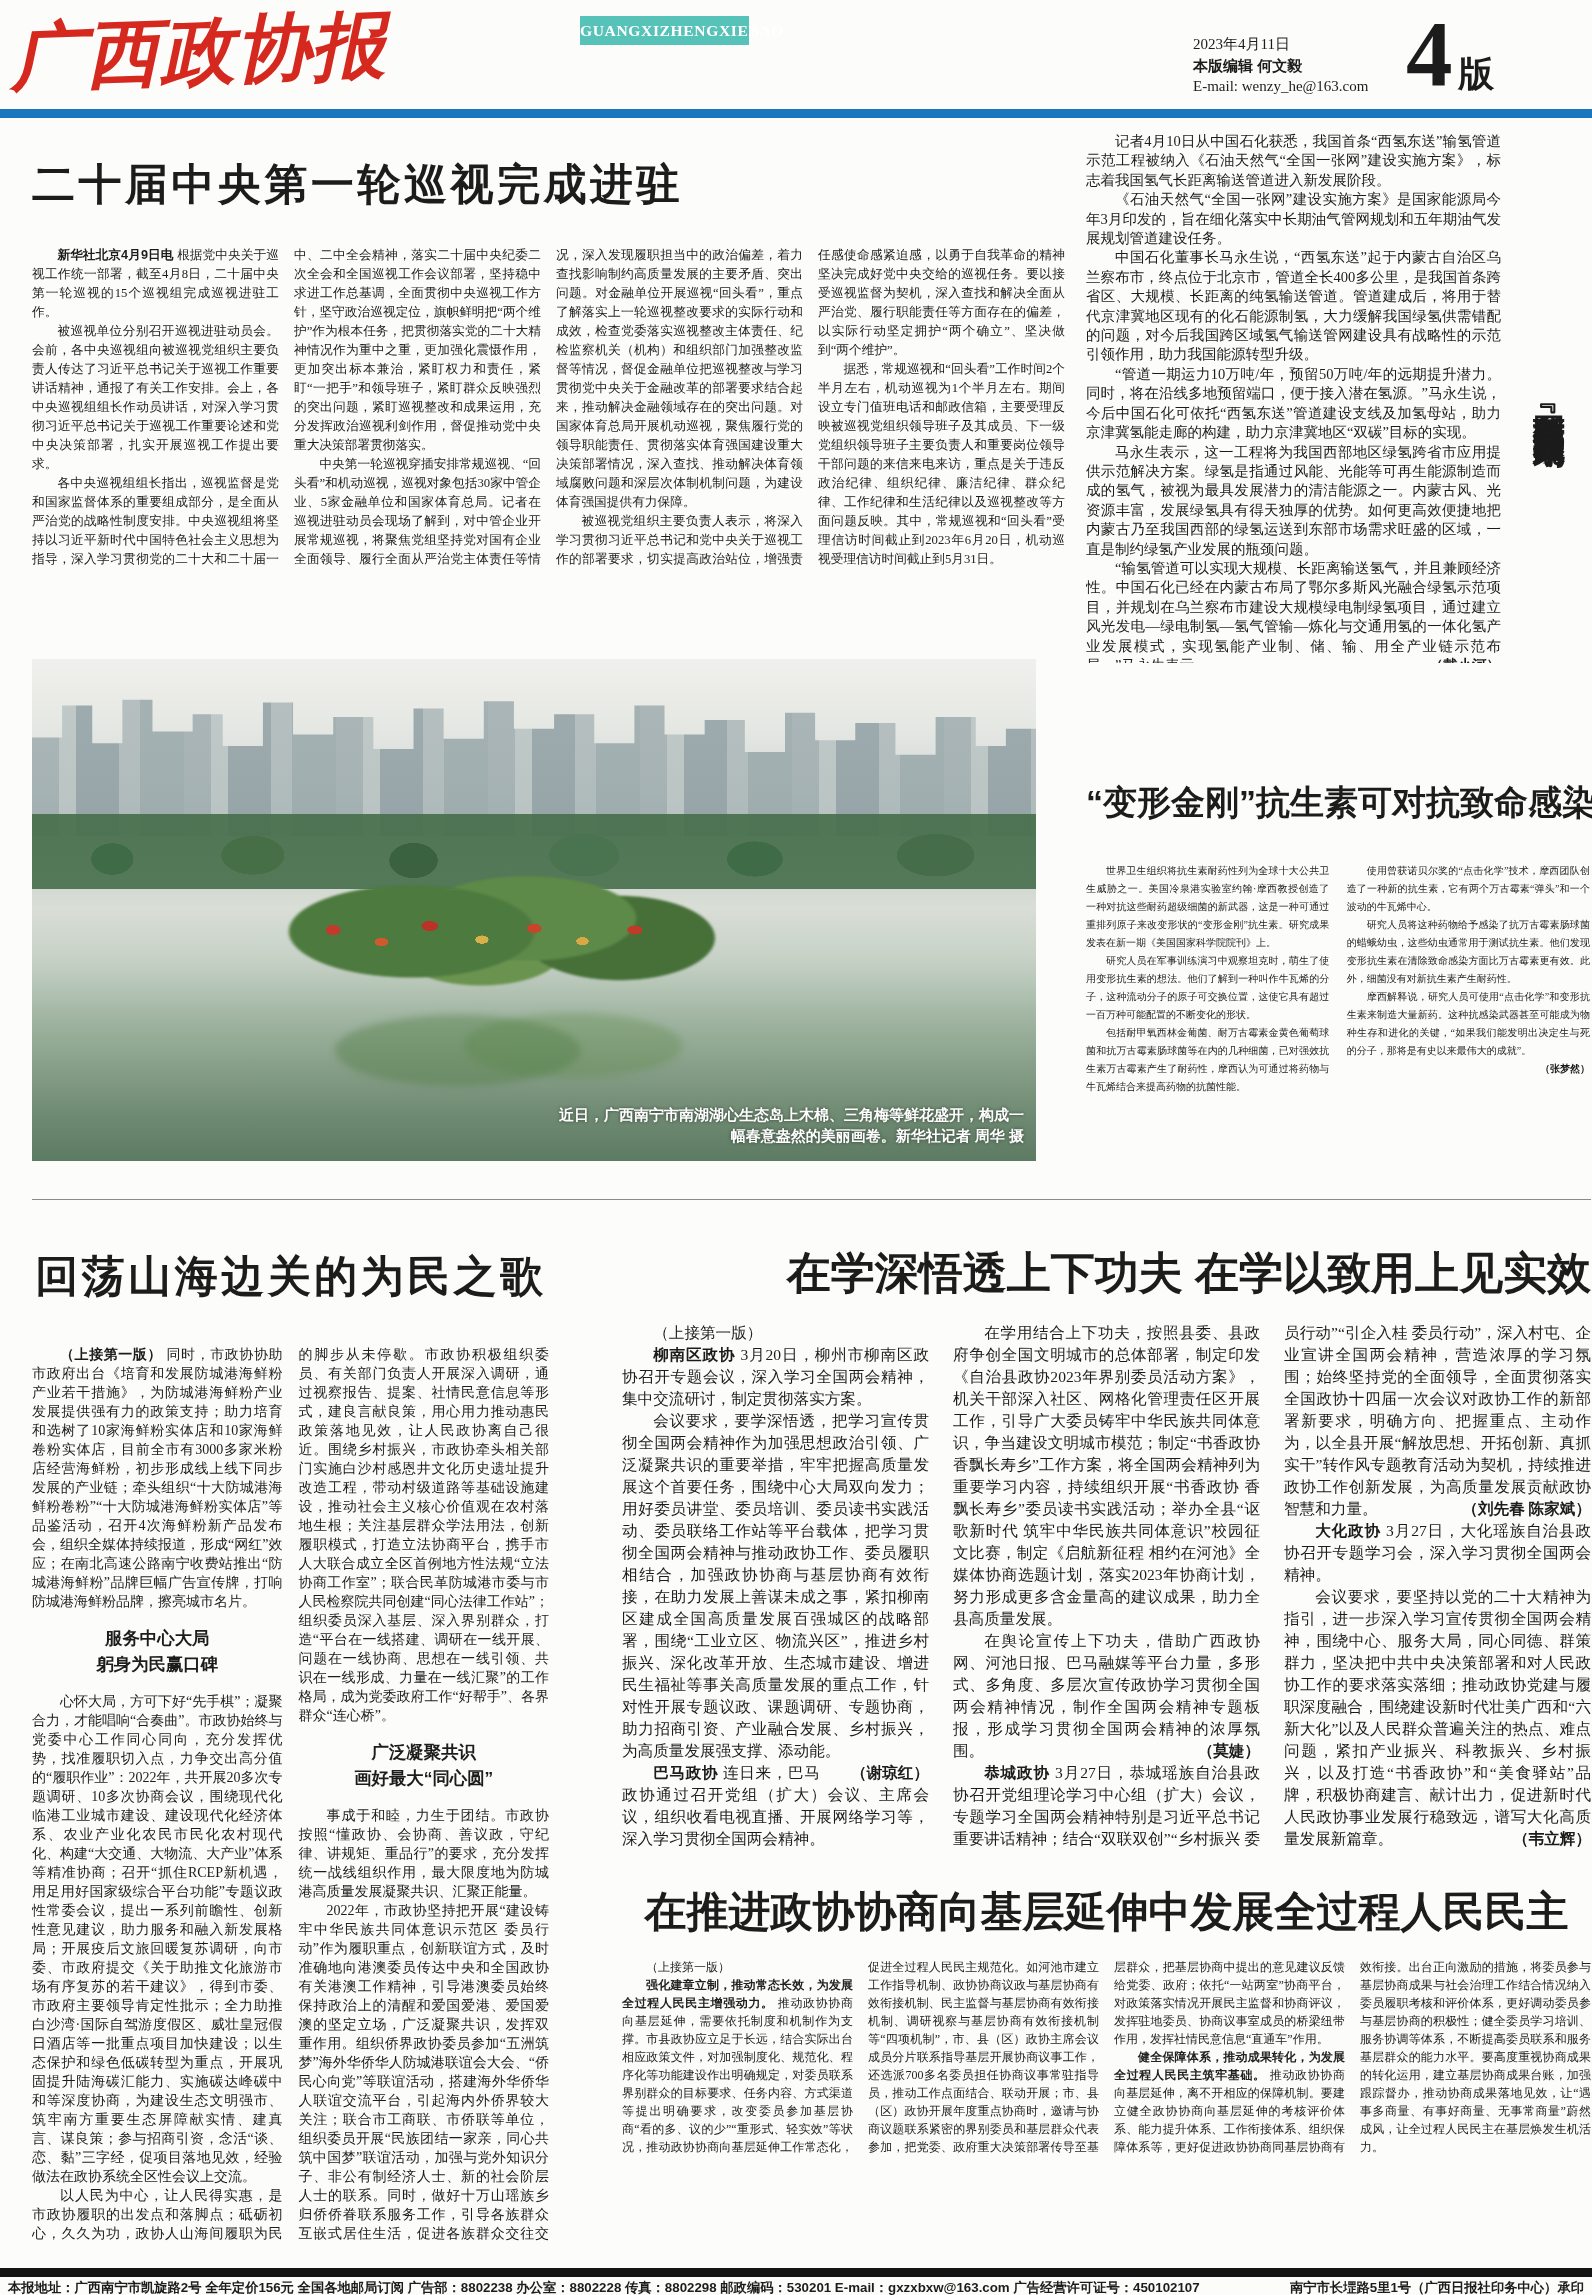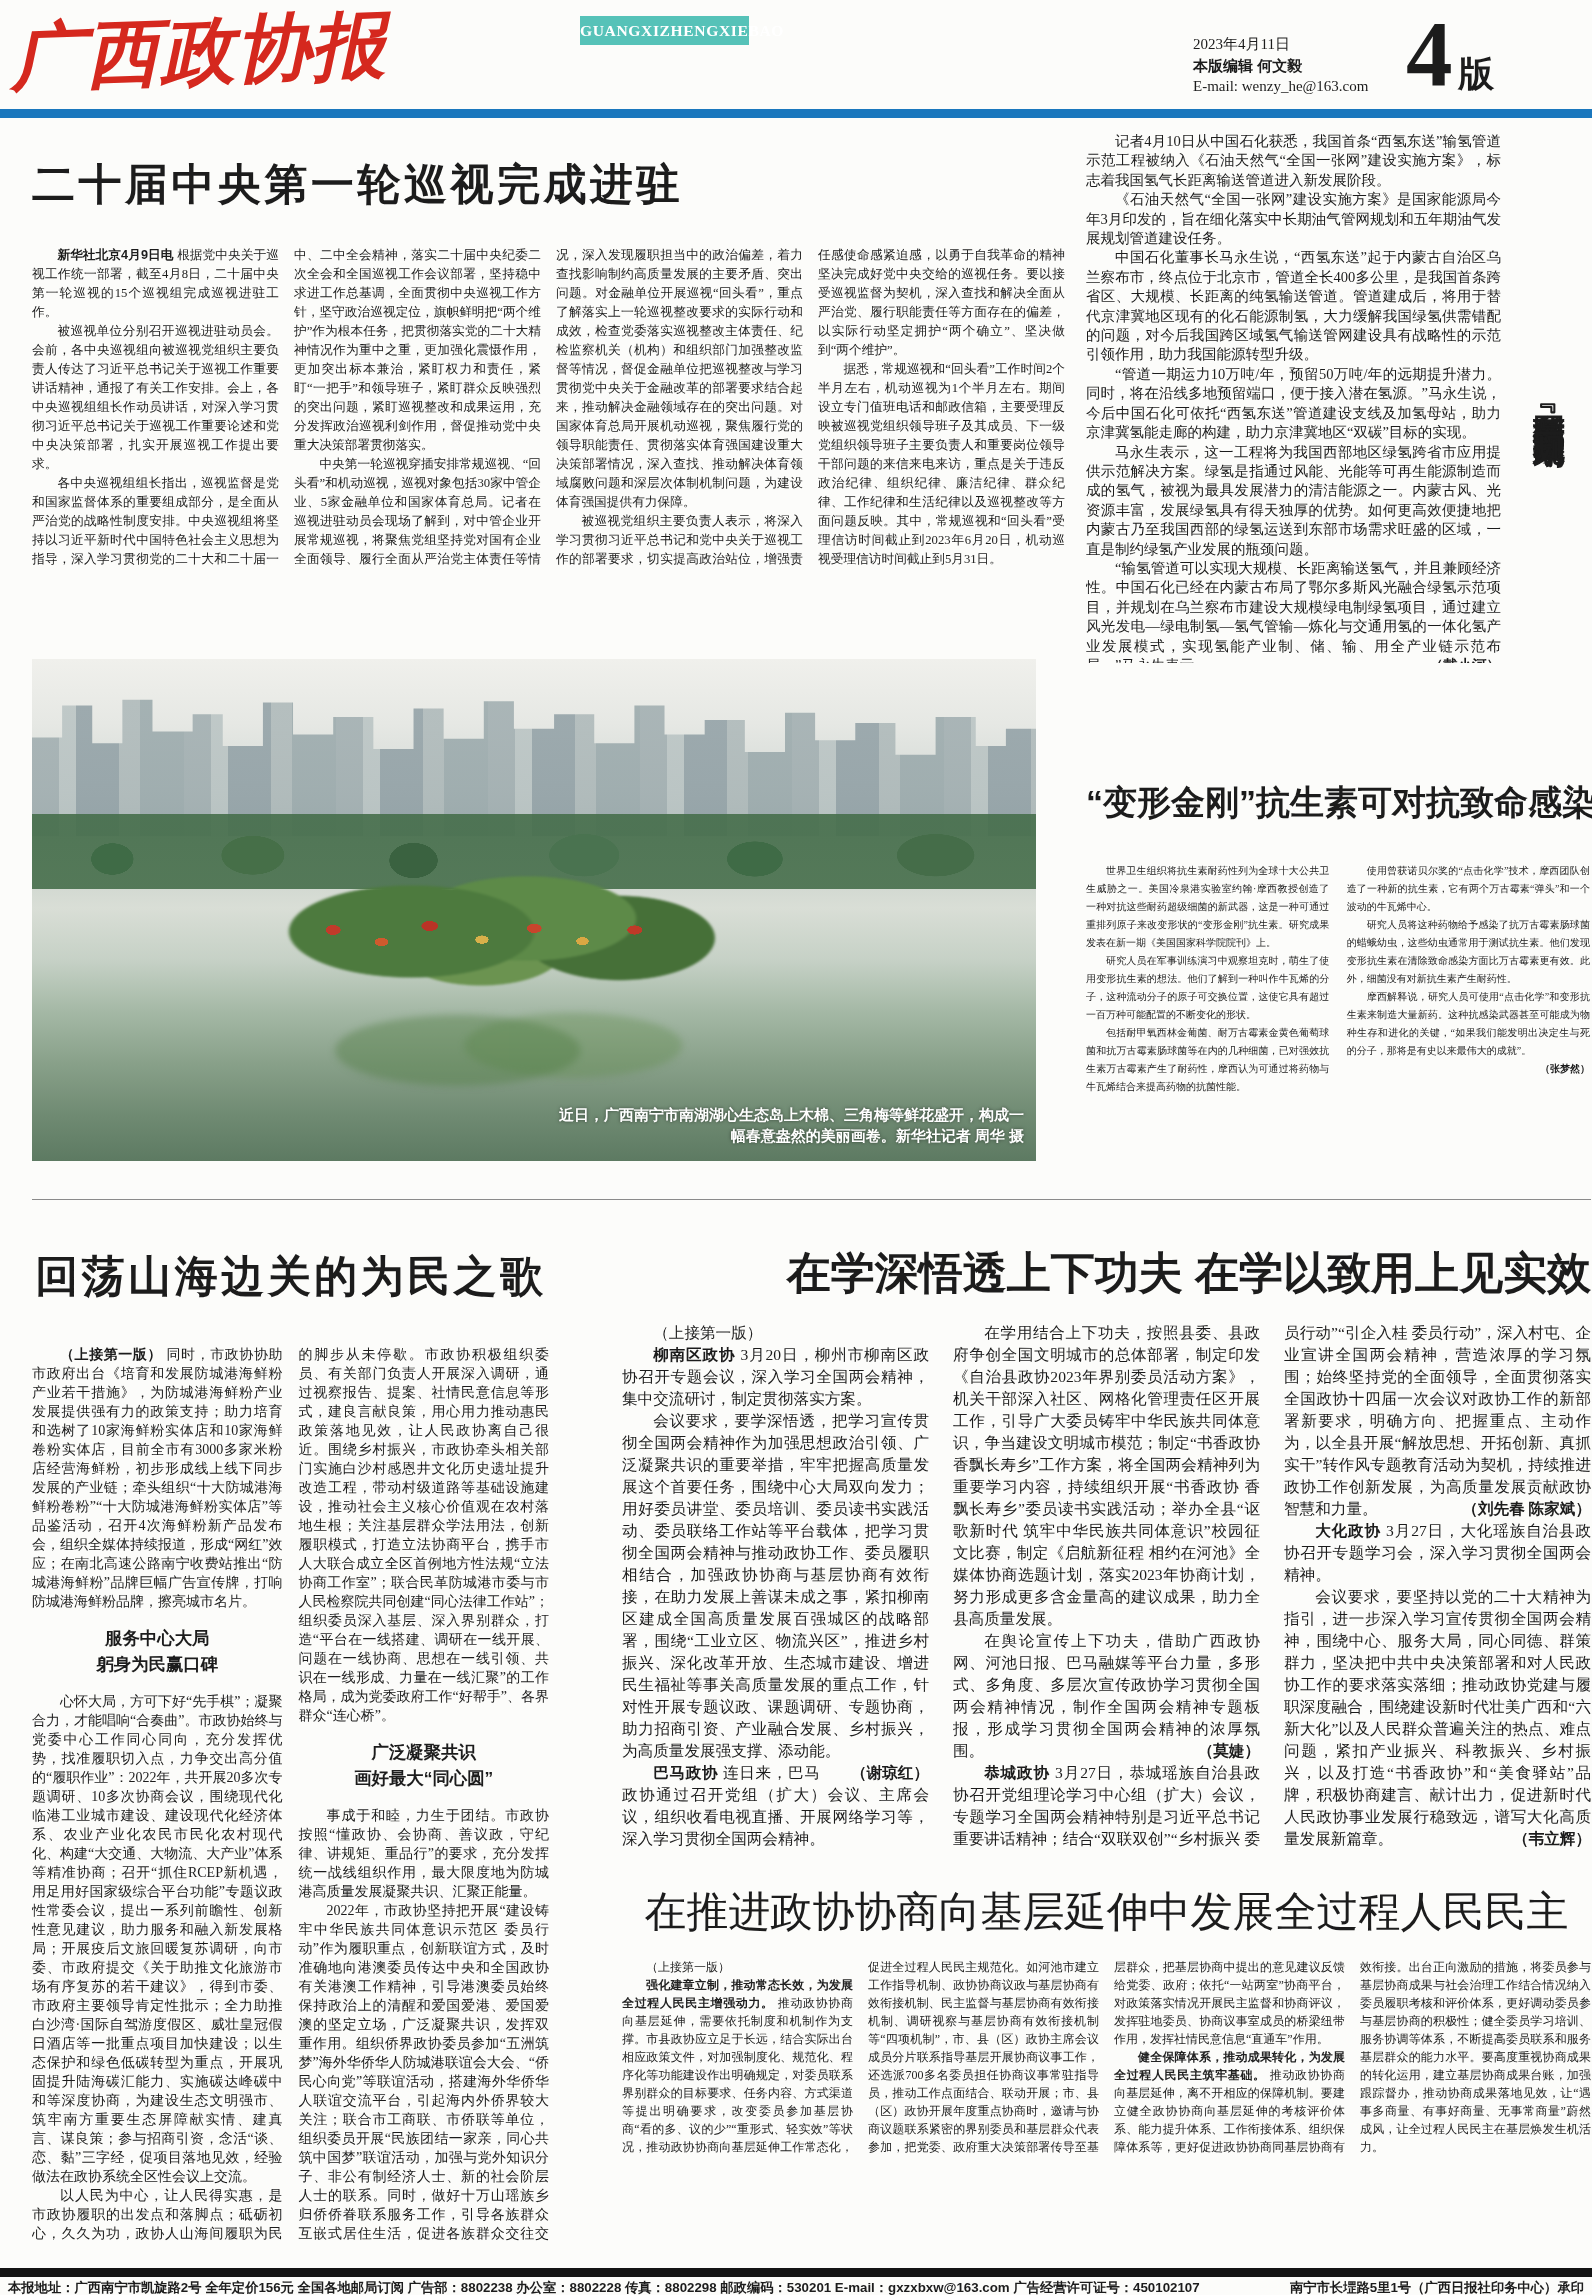--- a/index.html
+++ b/index.html
@@ -88,21 +88,21 @@
            letter-spacing:3.5px;white-space:nowrap;}
   .hd-body{position:absolute;left:32px;top:1345px;width:517px;height:901px;
            column-count:2;column-gap:16px;font-size:14px;line-height:19px;overflow:hidden;}
   
   .zx-head{position:absolute;left:622px;top:1244px;width:969px;text-align:right;
            font-family:"Liberation Sans","DejaVu Sans",sans-serif;font-size:44px;font-weight:bold;white-space:nowrap;}
   .zx-body{position:absolute;left:622px;top:1322px;width:969px;height:557px;
            column-count:3;column-gap:24px;font-size:15.6px;line-height:22px;overflow:hidden;}
   
   .tj-head{position:absolute;left:622px;top:1884px;width:969px;text-align:center;
-           font-family:"Liberation Sans","DejaVu Sans",sans-serif;font-size:42px;font-weight:normal;white-space:nowrap;}
+           font-family:"Liberation Sans","DejaVu Sans",sans-serif;font-size:42px;font-weight:bold;white-space:nowrap;}
   .tj-body{position:absolute;left:622px;top:1958px;width:969px;height:288px;
            column-count:4;column-gap:15px;font-size:12px;line-height:18px;overflow:hidden;color:#222;}
   .tj-body .plead{font-weight:bold;}
   
   .footer-bar{position:absolute;left:0;top:2268px;width:1593px;height:8.7px;background:#141414;}
   .footer-line{position:absolute;left:8px;top:2279px;width:1576px;display:flex;justify-content:space-between;
            font-family:"Liberation Sans","DejaVu Sans",sans-serif;font-weight:bold;font-size:13.3px;white-space:nowrap;}
 </style>
 </head>
 <body>

